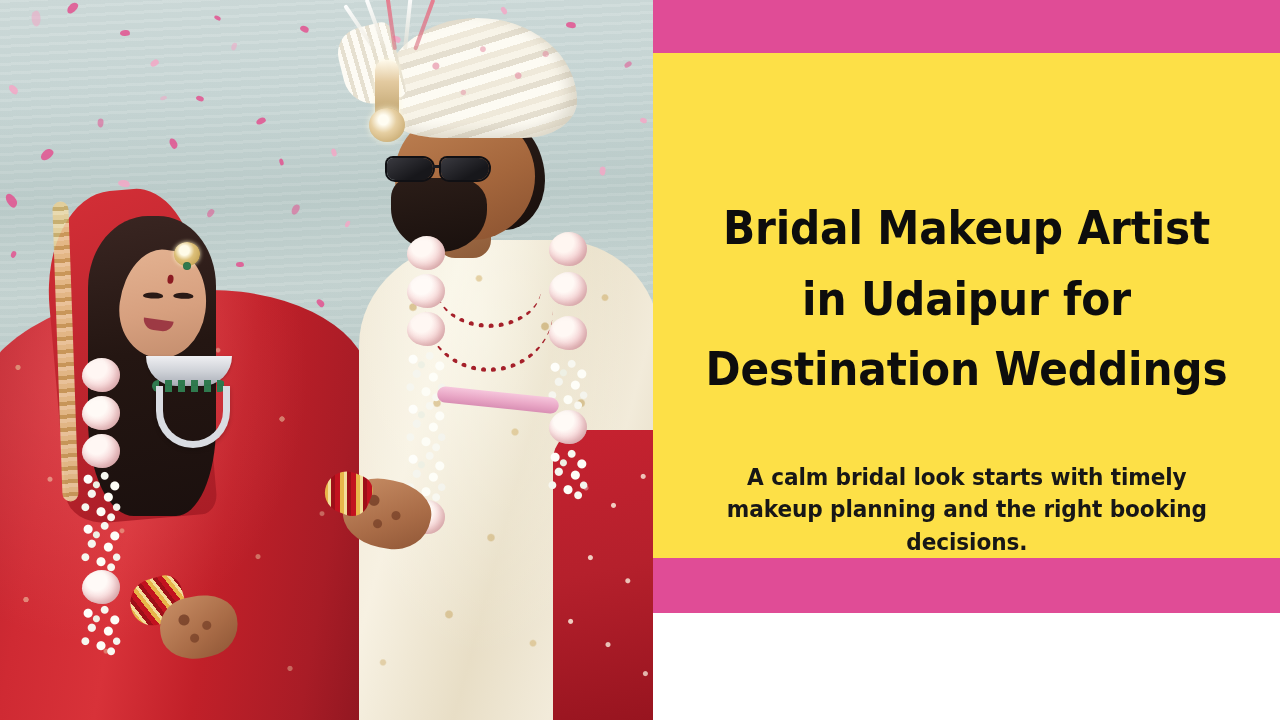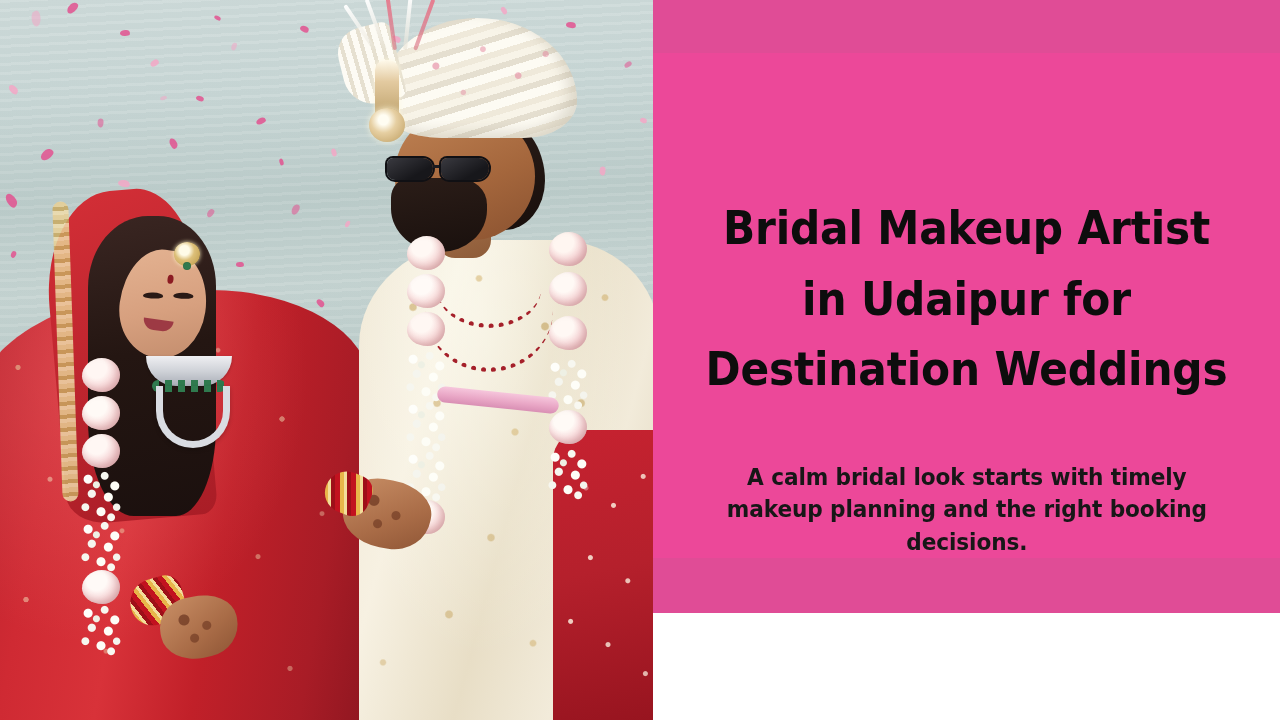--- a/index.html
+++ b/index.html
@@ -440,21 +440,21 @@
     border: 5px dotted #a5202a;
     border-top: none; border-left: none; border-right: none;
     border-radius: 0 0 50% 50%;
   }
 
   
   .text-panel {
     position: relative;
     flex: 1 1 auto;
     height: 600px;
-    background: #ec4899;
+    background: #fde047;
     display: flex;
     flex-direction: column;
   }
   .bar {
     width: 100%;
     flex: 0 0 auto;
   }
   .bar-top    { height: 53px; }
   .bar-bottom { height: 55px; }
 

